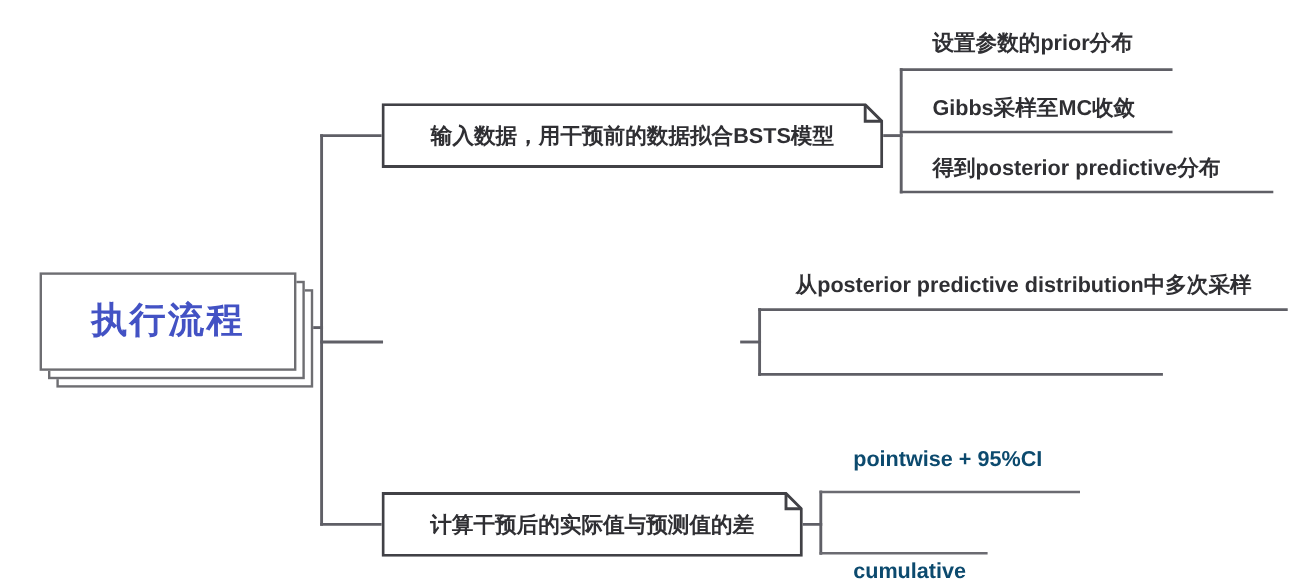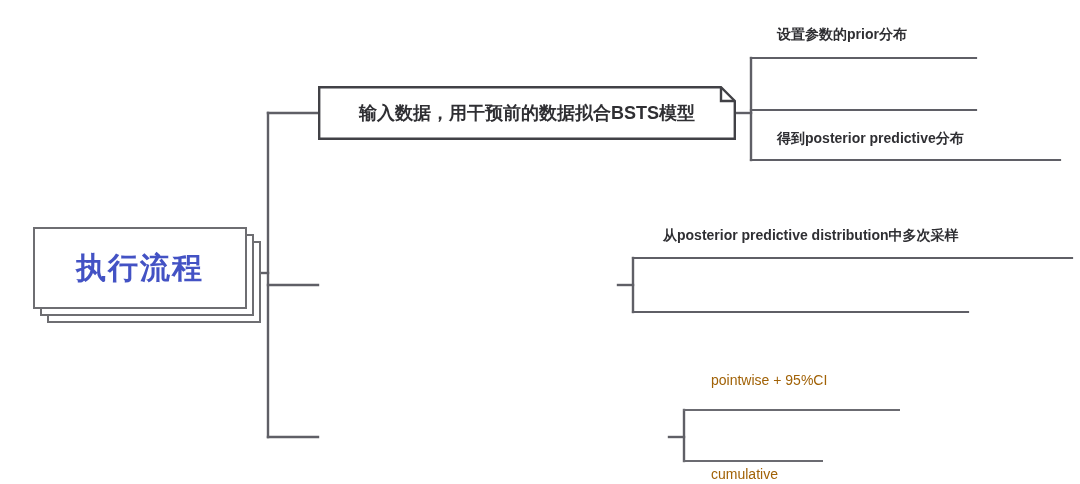--- a/index.html
+++ b/index.html
@@ -96,28 +96,28 @@
     font-size: 18px;
     font-weight: 700;
     line-height: 1;
     white-space: nowrap;
   }
 
   
   .leaf-label {
     position: absolute;
     color: #2f2f33;
-    font-size: 14px;
+    font-size: 18px;
     font-weight: 700;
     line-height: 1;
     white-space: nowrap;
   }
   .leaf-label.light {
-    font-weight: 400;
-    color: #a16207;
+    font-weight: 700;
+    color: #0c4a6e;
   }
 
   
   #wires {
     position: absolute;
     left: 0;
     top: 0;
     width: 1080px;
     height: 484px;
     pointer-events: none;
@@ -180,29 +180,39 @@
     <svg class="fold-svg" viewBox="0 0 418 54" preserveAspectRatio="none" xmlns="http://www.w3.org/2000/svg">
       <path d="M1.2,1.2 L403,1.2 L416.8,15 L416.8,52.8 L1.2,52.8 Z" fill="#ffffff" stroke="#414146" stroke-width="2.4" vector-effect="non-scaling-stroke"></path>
       <path d="M403,1.2 L403,15 L416.8,15" fill="none" stroke="#414146" stroke-width="2.4" vector-effect="non-scaling-stroke"></path>
     </svg>
     <span class="branch-label">输入数据，用干预前的数据拟合BSTS模型</span>
   </div>
 
   <div class="leaf-label" style="left:777px; top:27px;">
     <span>设置参数的prior分布</span>
   </div>
+  <div class="leaf-label" style="left:777px; top:81px;">
+    <span>Gibbs采样至MC收敛</span>
+  </div>
   <div class="leaf-label" style="left:777px; top:131px;">
     <span>得到posterior predictive分布</span>
   </div>
 
 
   <div class="leaf-label" style="left:663px; top:228px;">
     <span>从posterior predictive distribution中多次采样</span>
   </div>
 
+  <div class="branch-box" style="left:318px; top:410px; width:351px; height:54px;">
+    <svg class="fold-svg" viewBox="0 0 351 54" preserveAspectRatio="none" xmlns="http://www.w3.org/2000/svg">
+      <path d="M1.2,1.2 L337,1.2 L349.8,14 L349.8,52.8 L1.2,52.8 Z" fill="#ffffff" stroke="#414146" stroke-width="2.4" vector-effect="non-scaling-stroke"></path>
+      <path d="M337,1.2 L337,14 L349.8,14" fill="none" stroke="#414146" stroke-width="2.4" vector-effect="non-scaling-stroke"></path>
+    </svg>
+    <span class="branch-label">计算干预后的实际值与预测值的差</span>
+  </div>
 
   <div class="leaf-label light" style="left:711px; top:373px;">
     <span>pointwise + 95%CI</span>
   </div>
   <div class="leaf-label light" style="left:711px; top:427px;margin-top:40px;">
     <span>cumulative</span>
   </div>
 
 </div>
 

